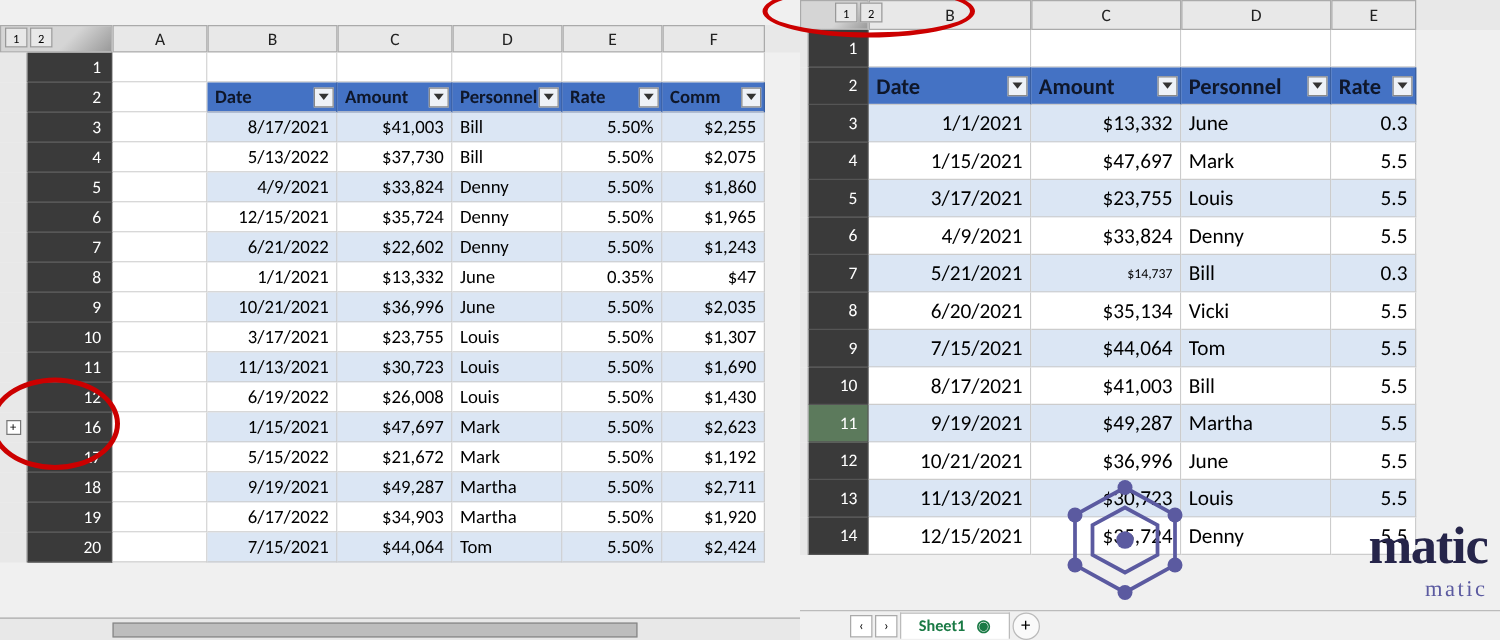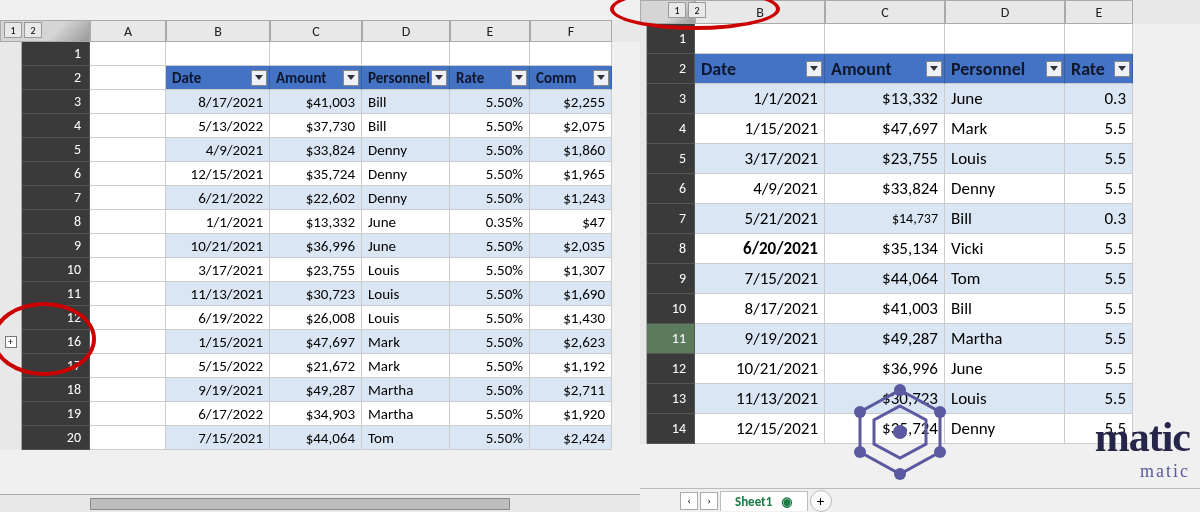--- a/index.html
+++ b/index.html
@@ -404,28 +404,28 @@
         <div class="rownum">6</div>
         <div class="cell R-B  r" style="font-size: 17px;">4/9/2021</div>
         <div class="cell R-C  r" style="font-size: 17px;">$33,824</div>
         <div class="cell R-D " style="font-size: 17px;">Denny</div>
         <div class="cell R-E  r" style="font-size: 17px;">5.5</div>
       </div>
       <div class="row" style="height: 30px;">
         <div class="gutter"></div>
         <div class="rownum">7</div>
         <div class="cell R-B shade1 r" style="font-size: 17px;">5/21/2021</div>
-        <div class="cell R-C shade1 r" style="font-size: 14px;">$14,737</div>
+        <div class="cell R-C shade1 r" style="font-size: 11px;">$14,737</div>
         <div class="cell R-D shade1" style="font-size: 17px;">Bill</div>
         <div class="cell R-E shade1 r" style="font-size: 17px;">0.3</div>
       </div>
       <div class="row" style="height: 30px;">
         <div class="gutter"></div>
         <div class="rownum">8</div>
-        <div class="cell R-B  r" style="font-size: 17px; font-weight: bold;">6/20/2021</div>
+        <div class="cell R-B  r" style="font-size: 17px;">6/20/2021</div>
         <div class="cell R-C  r" style="font-size: 17px;">$35,134</div>
         <div class="cell R-D " style="font-size: 17px;">Vicki</div>
         <div class="cell R-E  r" style="font-size: 17px;">5.5</div>
       </div>
       <div class="row" style="height: 30px;">
         <div class="gutter"></div>
         <div class="rownum">9</div>
         <div class="cell R-B shade1 r" style="font-size: 17px;">7/15/2021</div>
         <div class="cell R-C shade1 r" style="font-size: 17px;">$44,064</div>
         <div class="cell R-D shade1" style="font-size: 17px;">Tom</div>

